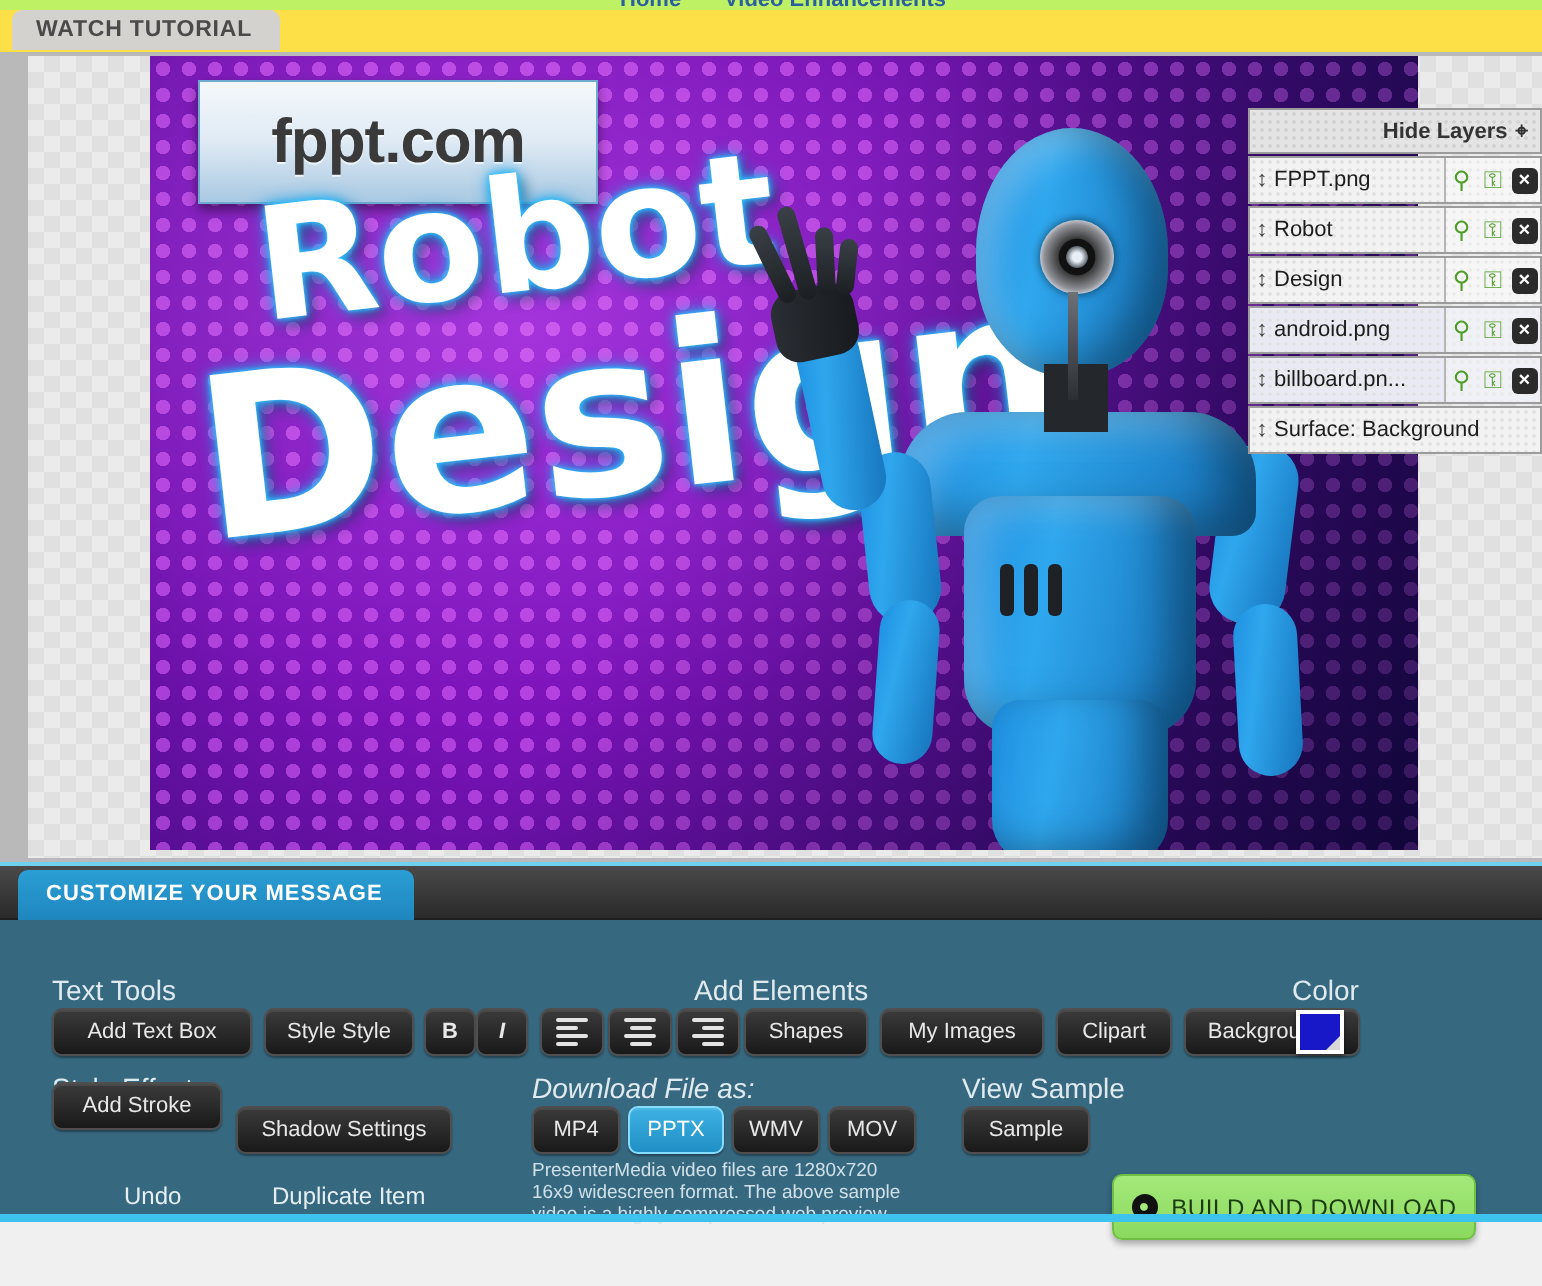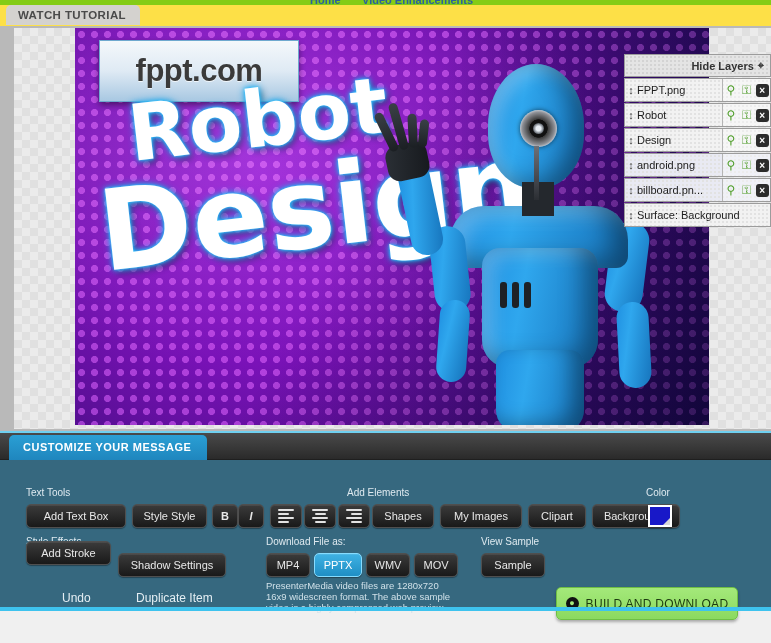--- a/index.html
+++ b/index.html
@@ -8,21 +8,21 @@
     font-family: "Liberation Sans", sans-serif;
     overflow: hidden;
     background: #f0f0f0;
   }
 
   #app { position: relative; width: 771px; height: 643px; }
 
   
   .topnav {
     position: absolute; left: 0; top: 0; width: 771px; height: 7px;
-    background: #84cc16; overflow: hidden;
+    background: #bef264; overflow: hidden;
   }
   .topnav-item {
     position: absolute; top: -6px;
     font-size: 11px; color: #2c5f9e; font-weight: bold;
     white-space: nowrap;
   }
   .topnav-item.a { left: 310px; }
   .topnav-item.b { left: 362px; }
 
   
@@ -232,21 +232,21 @@
     padding: 6px 16px 0 14px;
     background: linear-gradient(#2a9fd4, #1f86be);
     border-radius: 5px 5px 0 0;
     color: #fff; font-size: 11px; font-weight: bold; letter-spacing: .5px;
     white-space: nowrap;
   }
 
   .panel-body { position: absolute; left: 0; top: 27px; width: 771px; height: 185px; }
 
   .grp-label {
-    position: absolute; font-size: 10px; color: #dfeaf0; white-space: nowrap;
+    position: absolute; font-size: 14px; color: #dfeaf0; white-space: nowrap;
   }
   .btn {
     position: absolute;
     background: linear-gradient(#3b3b3b, #191919);
     border: 1px solid #4f4f4f;
     border-radius: 5px;
     color: #e8e8e8; font-size: 11px;
     display: flex; align-items: center; justify-content: center;
     height: 24px; white-space: nowrap;
     box-shadow: 0 1px 1px rgba(0,0,0,.35), inset 0 1px 0 rgba(255,255,255,.08);
@@ -469,21 +469,21 @@
 
       <span class="grp-label" style="left:646px; top:27px;">Color</span>
       <div class="swatch" style="left:648px; top:45px;">
           <i></i>
         </div>
 
       <span class="grp-label" style="left:26px; top:76px;">Style Effects</span>
       <div class="btn" style="left:26px; top:81px; width:85px;">Add Stroke</div>
       <div class="btn" style="left:118px; top:93px; width:108px;">Shadow Settings</div>
 
-      <span class="grp-label" style="left:266px; top:76px;">Download File as:</span>
+      <span class="grp-label" style="left:266px; top:76px;font-style:italic;">Download File as:</span>
       <div class="btn" style="left:266px; top:93px; width:44px;">MP4</div>
       <div class="btn sel" style="left:314px; top:93px; width:48px;">PPTX</div>
       <div class="btn" style="left:366px; top:93px; width:44px;">WMV</div>
       <div class="btn" style="left:414px; top:93px; width:44px;">MOV</div>
       <div class="note" style="left:266px; top:120px;">PresenterMedia video files are 1280x720 16x9 widescreen format. The above sample video is a highly compressed web preview.</div>
 
       <span class="grp-label" style="left:481px; top:76px;">View Sample</span>
       <div class="btn" style="left:481px; top:93px; width:64px;">Sample</div>
     </div>
 

